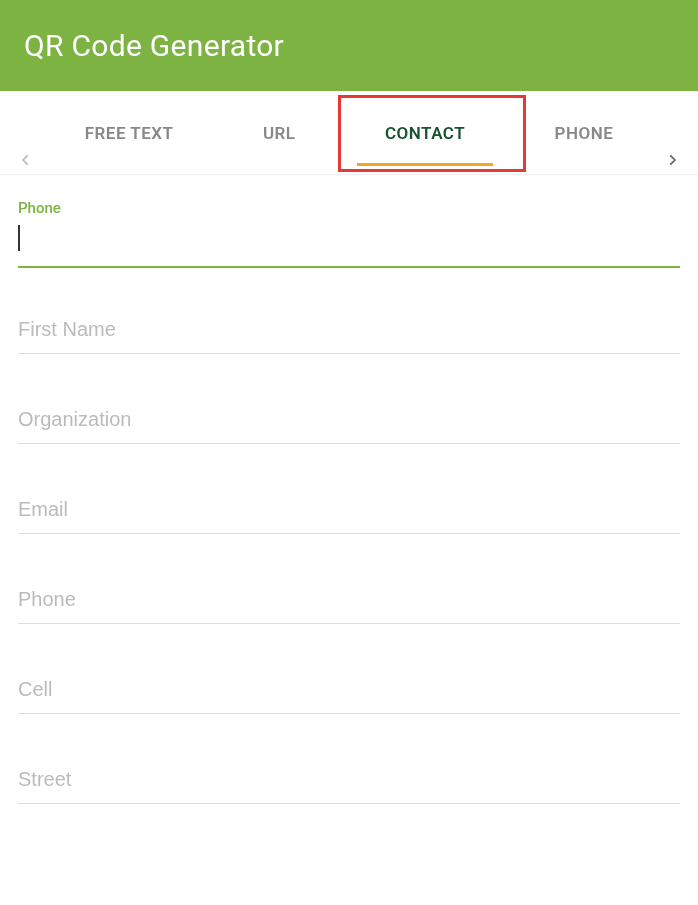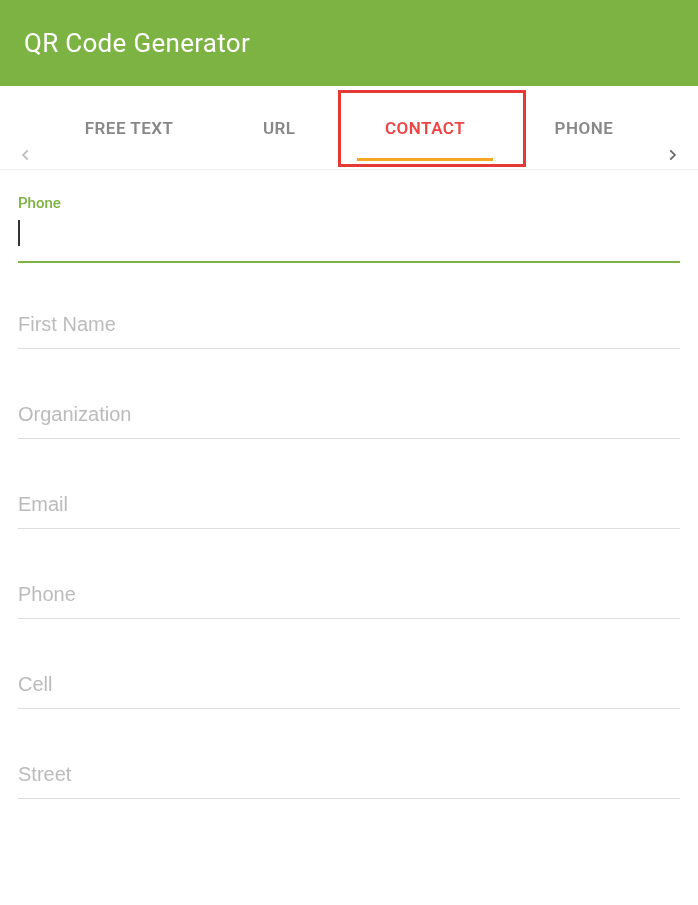--- a/index.html
+++ b/index.html
@@ -19,21 +19,21 @@
       width: 698px;
       height: 905px;
       box-shadow: 0 0 4px rgba(0,0,0,0.1);
     }
     .header {
       background: #7cb342;
       padding: 28px 24px;
       color: #fff;
     }
     .header-title {
-      font-size: 26px;
+      font-size: 30px;
       font-weight: 400;
       letter-spacing: 0.3px;
     }
     .tabs-wrapper {
       display: flex;
       align-items: flex-end;
       padding: 0 12px;
       border-bottom: 1px solid #eee;
       height: 84px;
       position: relative;
@@ -67,21 +67,21 @@
       color: #888;
       letter-spacing: 0.5px;
       cursor: pointer;
       height: 100%;
       display: flex;
       align-items: center;
       padding: 0 12px;
       position: relative;
     }
     .tab.active {
-      color: #ef4444;
+      color: #14532d;
     }
     .tab.active::after {
       content: "";
       position: absolute;
       bottom: 8px;
       left: -16px;
       right: -16px;
       height: 3px;
       background: #f5a623;
     }

